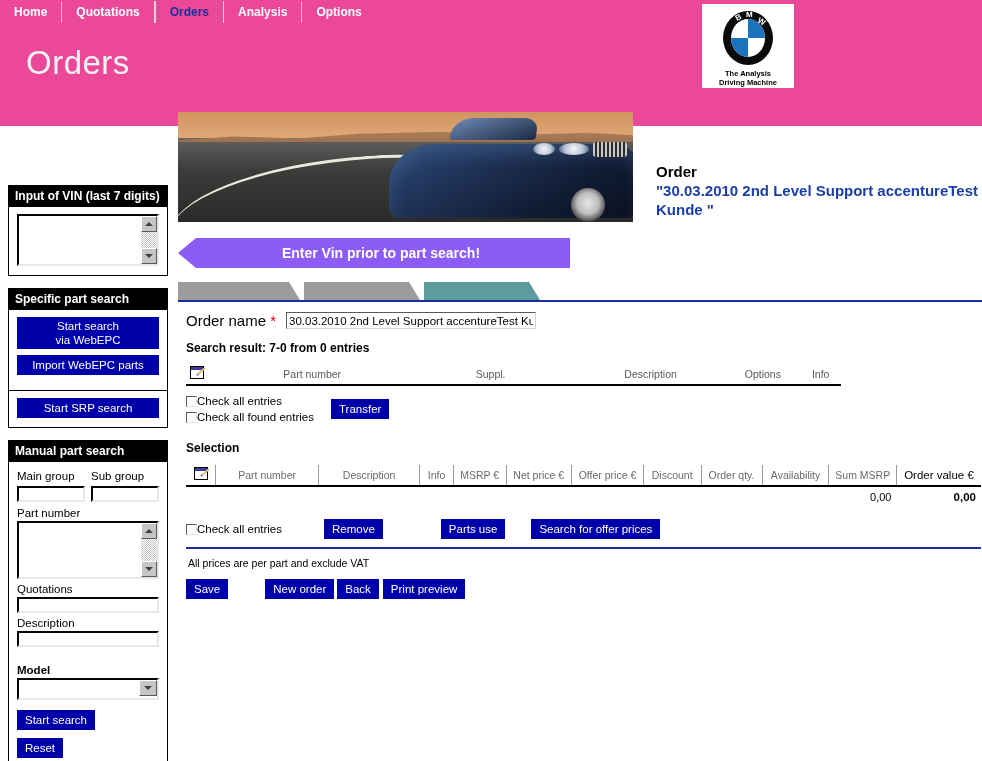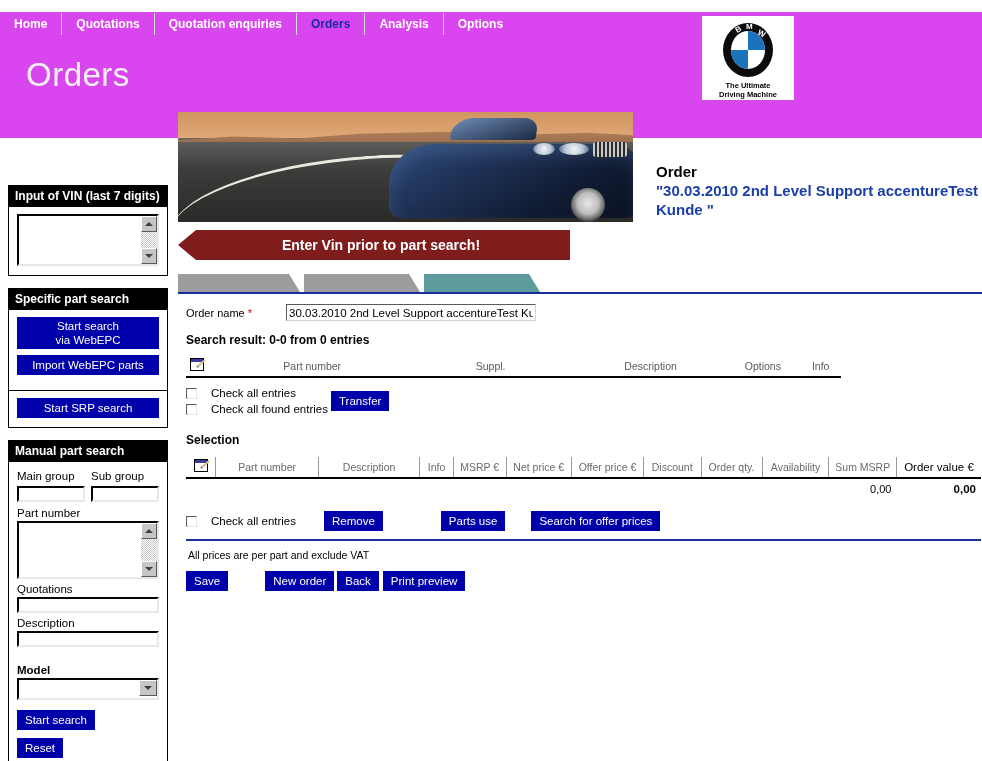--- a/index.html
+++ b/index.html
@@ -13,23 +13,23 @@
     height: 761px;
     overflow: hidden;
     position: relative;
     font-size: 11px;
     color: #000;
   }
 
   
   .top-banner {
     position: absolute;
-    left: 0; top: 12px;
+    left: 0; top: 0;
     width: 982px; height: 126px;
-    background: #d946ef;
+    background: #ec4899;
   }
   .navbar {
     position: absolute;
     left: 0; top: 0;
     height: 24px;
     display: flex;
     align-items: center;
   }
   .nav-item {
     color: #ffffff;
@@ -289,23 +289,23 @@
   }
   .order-head .oh-1 {
     font-size: 15px; font-weight: bold; color: #000000; line-height: 19px;
   }
   .order-head .oh-2 {
     font-size: 15px; font-weight: bold; color: #1a3faa; line-height: 19px;
   }
 
   .vin-banner {
     position: relative;
-    margin-top: 8px;
+    margin-top: 16px;
     width: 392px; height: 30px;
-    background: #7f1d1d;
+    background: #8b5cf6;
     color: #ffffff;
     font-size: 14px;
     font-weight: bold;
     display: flex;
     align-items: center;
     justify-content: center;
     clip-path: polygon(18px 0, 100% 0, 100% 100%, 18px 100%, 0 50%);
     padding-left: 14px;
     box-sizing: border-box;
   }
@@ -333,21 +333,21 @@
   .tab.w2 { width: 116px; }
   .tab.active { background: #5d9b9d; }
   .tab-rule {
     border-top: 2px solid #1a2f9e;
     width: 804px;
     margin-top: 0;
   }
 
   .form-area { padding: 10px 0 0 8px; position: relative; }
   .row { display: flex; align-items: center; margin-bottom: 12px; }
-  .row-label { font-size: 11px; width: 100px; }
+  .row-label { font-size: 15px; width: 100px; }
   .req { color: #cc0000; }
   .txt {
     border: 1px solid;
     border-color: #5a5a5a #d4d4d4 #d4d4d4 #5a5a5a;
     background: #ffffff;
     font-family: "Liberation Sans", sans-serif;
     font-size: 11.5px;
     height: 17px;
     box-sizing: border-box;
     padding: 0 2px;
@@ -415,21 +415,21 @@
 
   .chk {
     display: inline-block;
     width: 11px; height: 11px;
     border: 1px solid;
     border-color: #5a5a5a #e4e4e4 #e4e4e4 #5a5a5a;
     background: #ffffff;
     vertical-align: -2px;
     box-sizing: border-box;
   }
-  .chk-row { font-size: 11.5px; margin-bottom: 4px; display: flex; align-items: center; gap: 14px; }
+  .chk-row { font-size: 11.5px; margin-bottom: 4px; display: flex; align-items: center; gap: 0; }
 
   .sel-tbl { border-collapse: collapse; width: 795px; }
   .sel-tbl th {
     font-size: 10.5px;
     font-weight: normal;
     color: #6a6a6a;
     padding: 2px 5px 3px 5px;
     text-align: center;
     white-space: nowrap;
     border-left: 1px solid #9a9a9a;
@@ -447,21 +447,20 @@
 </head>
 <body>
 
 <div class="top-banner">
 
   <div class="navbar">
     <div class="nav-item">Home</div>
     <div class="nav-sep"></div>
     <div class="nav-item">Quotations</div>
     <div class="nav-sep"></div>
-    <div class="nav-item">Quotation enquiries</div>
     <div class="nav-sep"></div>
     <div class="nav-item active">Orders</div>
     <div class="nav-sep"></div>
     <div class="nav-item">Analysis</div>
     <div class="nav-sep"></div>
     <div class="nav-item">Options</div>
   </div>
 
   <div class="page-title">Orders</div>
 
@@ -471,21 +470,21 @@
       <svg width="58" height="58" viewBox="0 0 58 58">
         <ellipse cx="29" cy="29" rx="25" ry="27" fill="#0b0b0b"></ellipse>
         <ellipse cx="29" cy="29" rx="17" ry="19" fill="#ffffff"></ellipse>
         <path d="M29 10 A17 19 0 0 1 46 29 L29 29 Z" fill="#1b74bb"></path>
         <path d="M29 29 L12 29 A17 19 0 0 0 29 48 Z" fill="#1b74bb"></path>
         <text x="18" y="12" font-family="'Liberation Sans',sans-serif" font-size="8" font-weight="bold" fill="#ffffff" transform="rotate(-28 18 12)">B</text>
         <text x="27" y="8" font-family="'Liberation Sans',sans-serif" font-size="8" font-weight="bold" fill="#ffffff">M</text>
         <text x="38" y="13" font-family="'Liberation Sans',sans-serif" font-size="8" font-weight="bold" fill="#ffffff" transform="rotate(28 38 13)">W</text>
       </svg>
       <div class="bmw-tag">
-        <div>The Ultimate</div>
+        <div>The Analysis</div>
         <div>Driving Machine</div>
       </div>
     </div>
   </div>
 </div>
 
 <div class="sidebar">
 
   <div class="panel">
     <div class="panel-title">Input of VIN (last 7 digits)</div>
@@ -606,21 +605,21 @@
   <div class="tab-rule"></div>
 
   <div class="form-area">
 
     <div class="row">
       <span class="row-label"><span>Order name</span> <span class="req">*</span></span>
       <input class="txt order-name" value="30.03.2010 2nd Level Support accentureTest Kund" style="">
     </div>
 
 
-    <div class="sec-title">Search result: 0-0 from 0 entries</div>
+    <div class="sec-title">Search result: 7-0 from 0 entries</div>
 
     <table class="tbl" style="width:655px;">
       <tbody>
           <tr class="hdr-rule">
         <th style="width:26px;text-align:left;"><span class="edit-icon"></span></th>
         <th style="width:190px;">Part number</th>
         <th style="width:175px;">Suppl.</th>
         <th style="width:150px;">Description</th>
         <th style="width:70px;">Options</th>
         <th style="width:34px;">Info</th>

